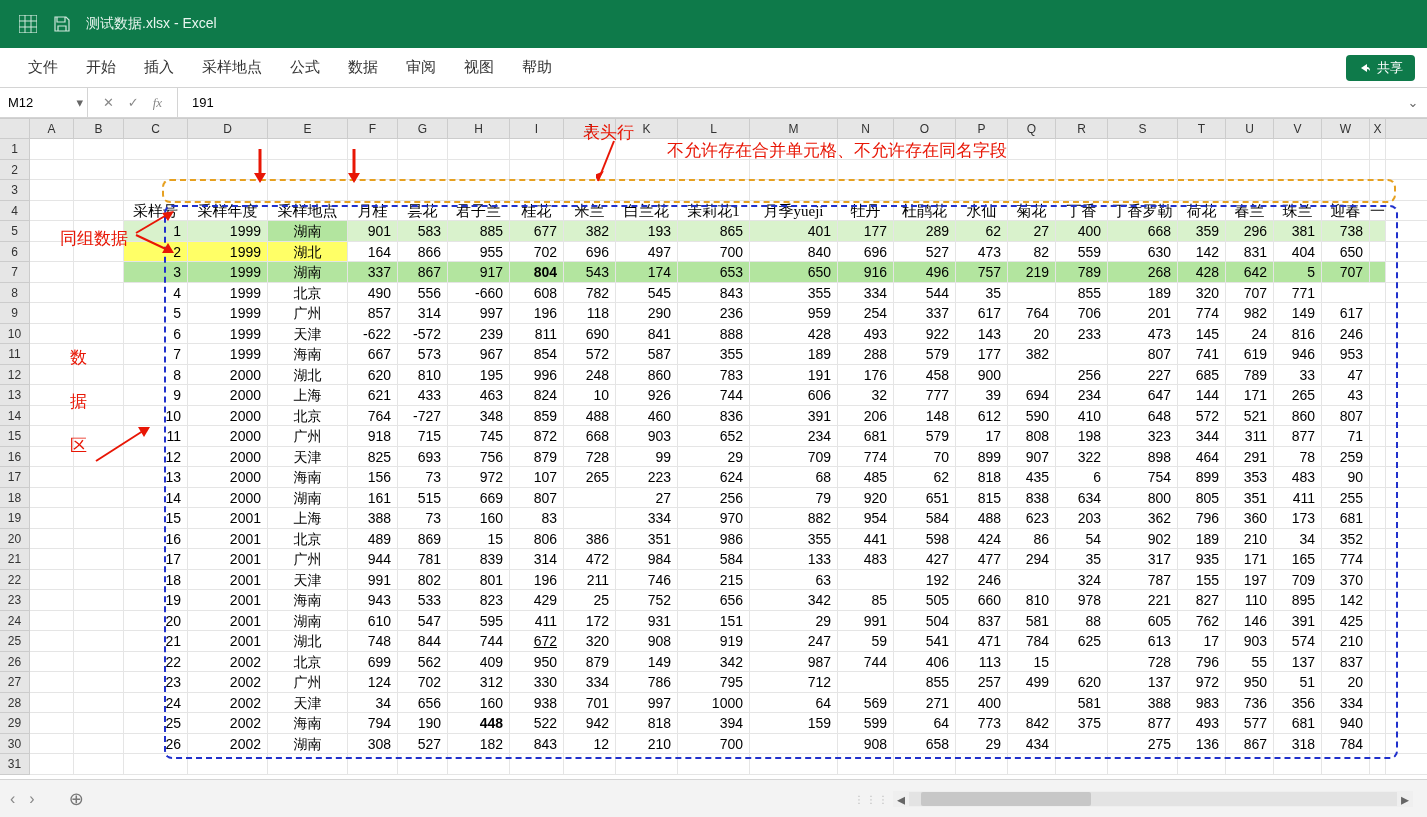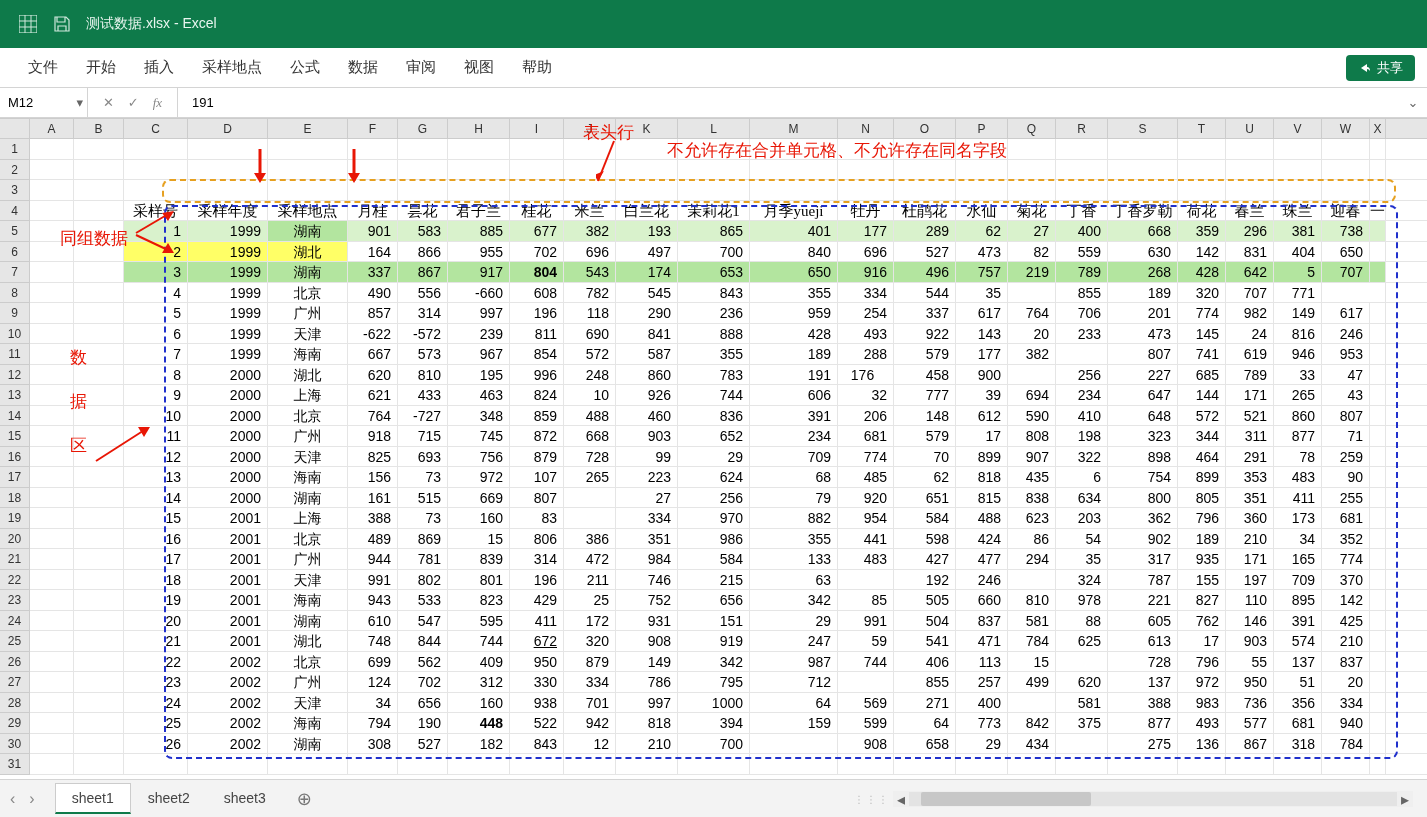--- a/index.html
+++ b/index.html
@@ -477,21 +477,21 @@
           <div class="cell" style="width: 80px;">2000</div>
           <div class="cell text " style="width: 80px;">湖北</div>
           <div class="cell" style="width: 50px;">620</div>
           <div class="cell" style="width: 50px;">810</div>
           <div class="cell" style="width: 62px;">195</div>
           <div class="cell" style="width: 54px;">996</div>
           <div class="cell" style="width: 52px;">248</div>
           <div class="cell" style="width: 62px;">860</div>
           <div class="cell" style="width: 72px;">783</div>
           <div class="cell" style="width: 88px;">191</div>
-          <div class="cell" style="width: 56px; text-align: center;">176</div>
+          <div class="cell" style="width: 56px;">176</div>
           <div class="cell" style="width: 62px;">458</div>
           <div class="cell" style="width: 52px;">900</div>
           <div class="cell" style="width: 48px;"></div>
           <div class="cell" style="width: 52px;">256</div>
           <div class="cell" style="width: 70px;">227</div>
           <div class="cell" style="width: 48px;">685</div>
           <div class="cell" style="width: 48px;">789</div>
           <div class="cell" style="width: 48px;">33</div>
           <div class="cell" style="width: 48px;">47</div>
           <div class="cell" style="width: 16px;"></div>
@@ -1030,25 +1030,20 @@
       <line x1="4" y1="40" x2="54" y2="8" stroke="#e81605" stroke-width="2"></line>
       <polygon points="58,6 46,6 52,16" fill="#e81605"></polygon>
     </svg>
 </div>
 
 <div class="sheet-bar">
   <div class="sheet-nav">
     <span>‹</span>
     <span>›</span>
   </div>
-  <div id="sheet-tabs-target" style="display:flex">
-      <div class="sheet-tab active">sheet1</div>
-      <div class="sheet-tab">sheet2</div>
-      <div class="sheet-tab">sheet3</div>
-    </div>
   <span class="add-sheet">⊕</span>
   <span class="grip">⋮⋮⋮</span>
   <div class="hscroll">
     <span class="hscroll-arrow">◂</span>
     <div class="hscroll-track">
         <div class="hscroll-thumb"></div>
       </div>
     <span class="hscroll-arrow">▸</span>
   </div>
 </div>

